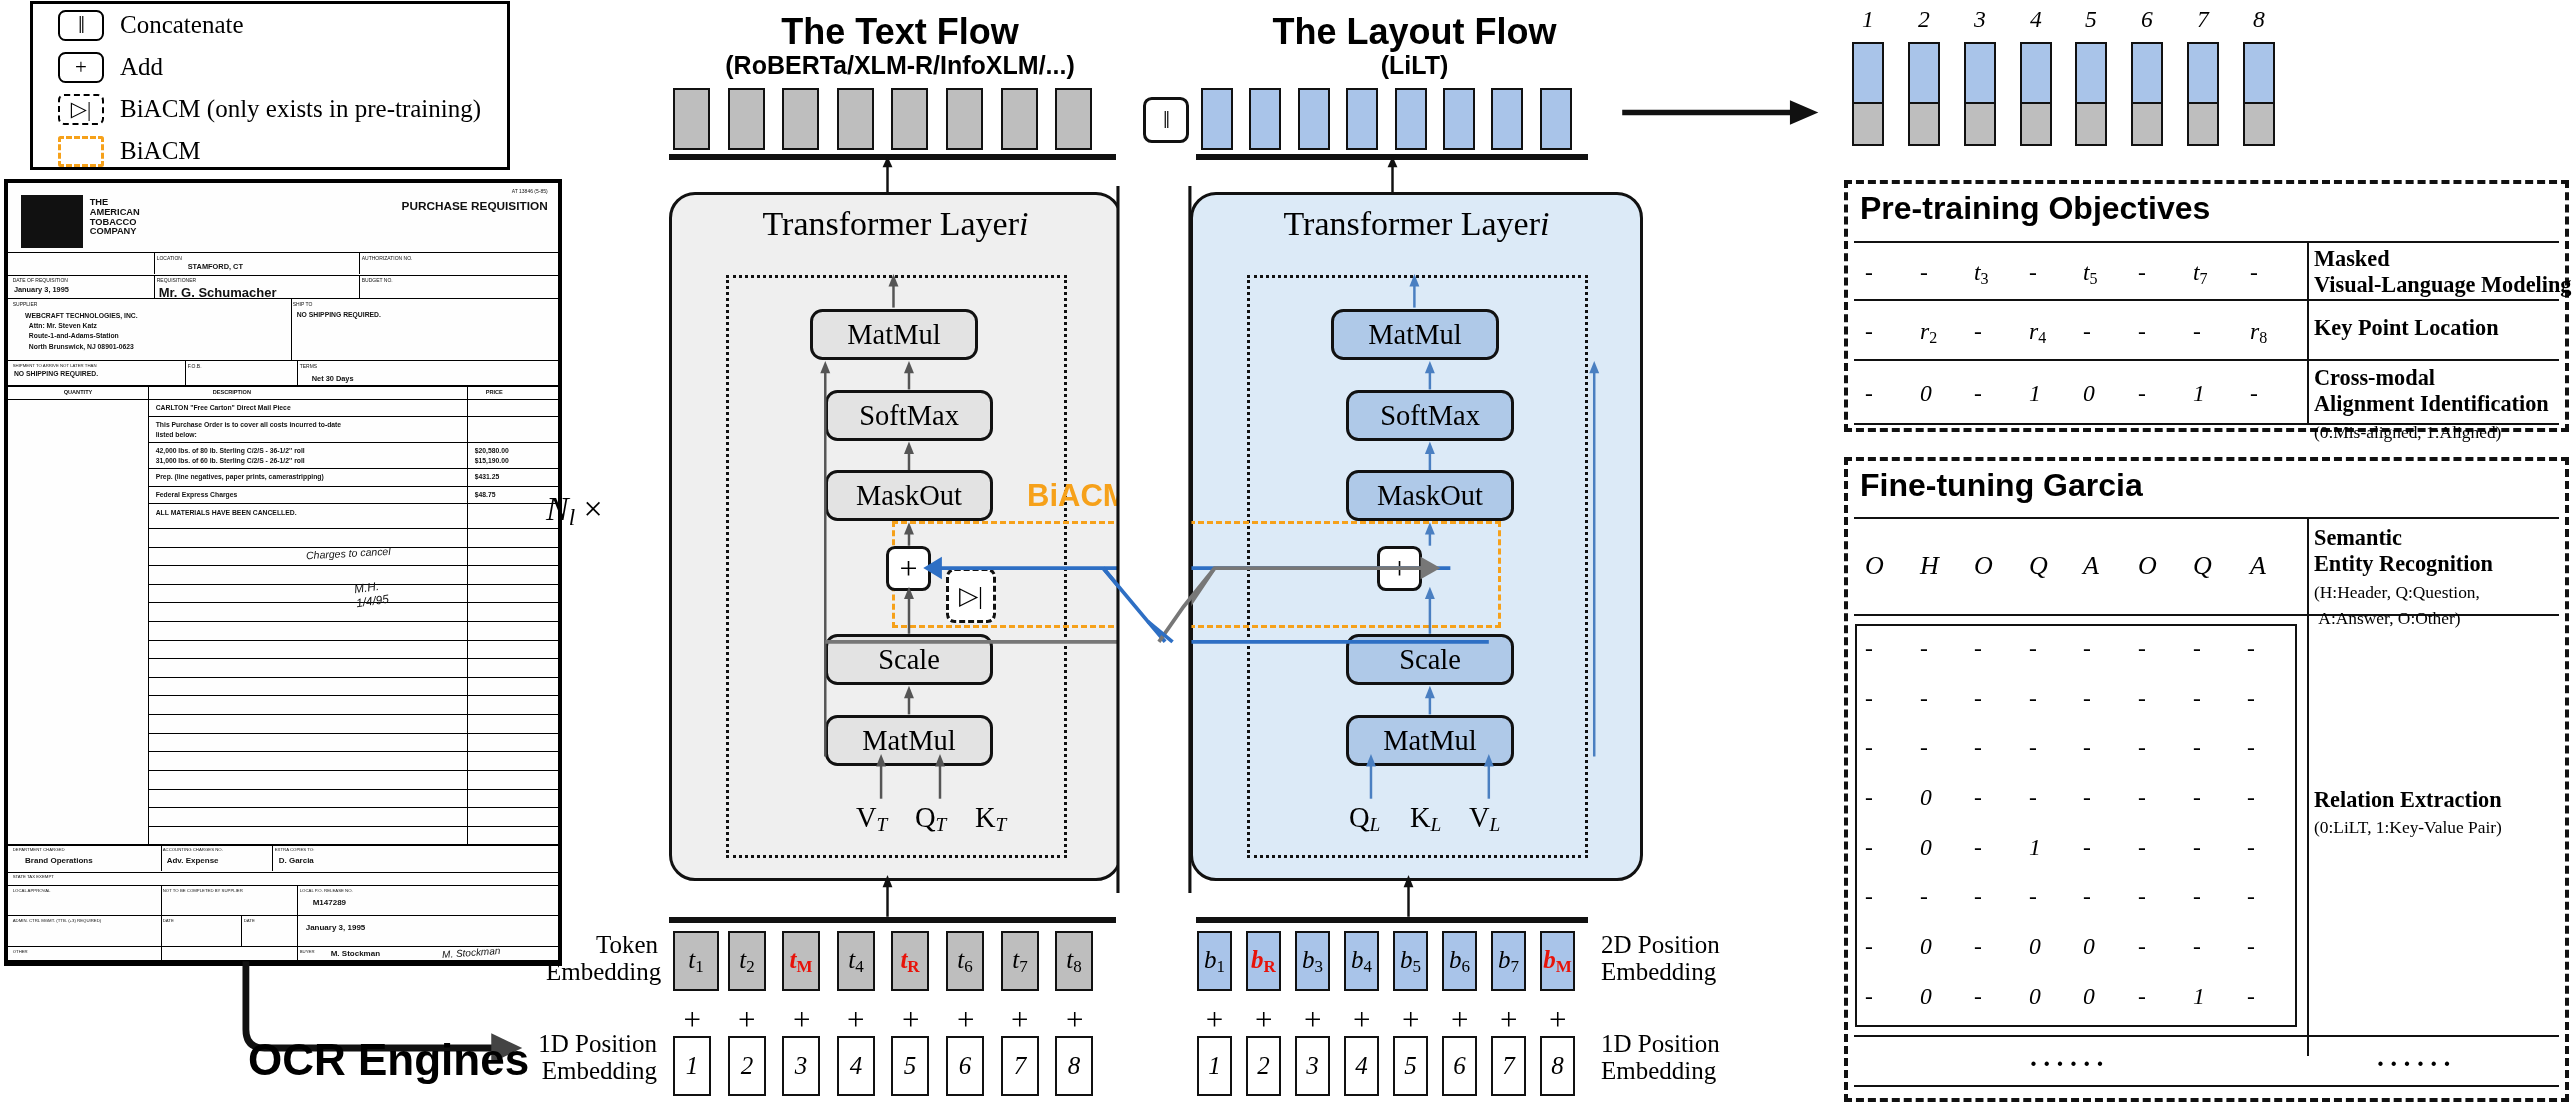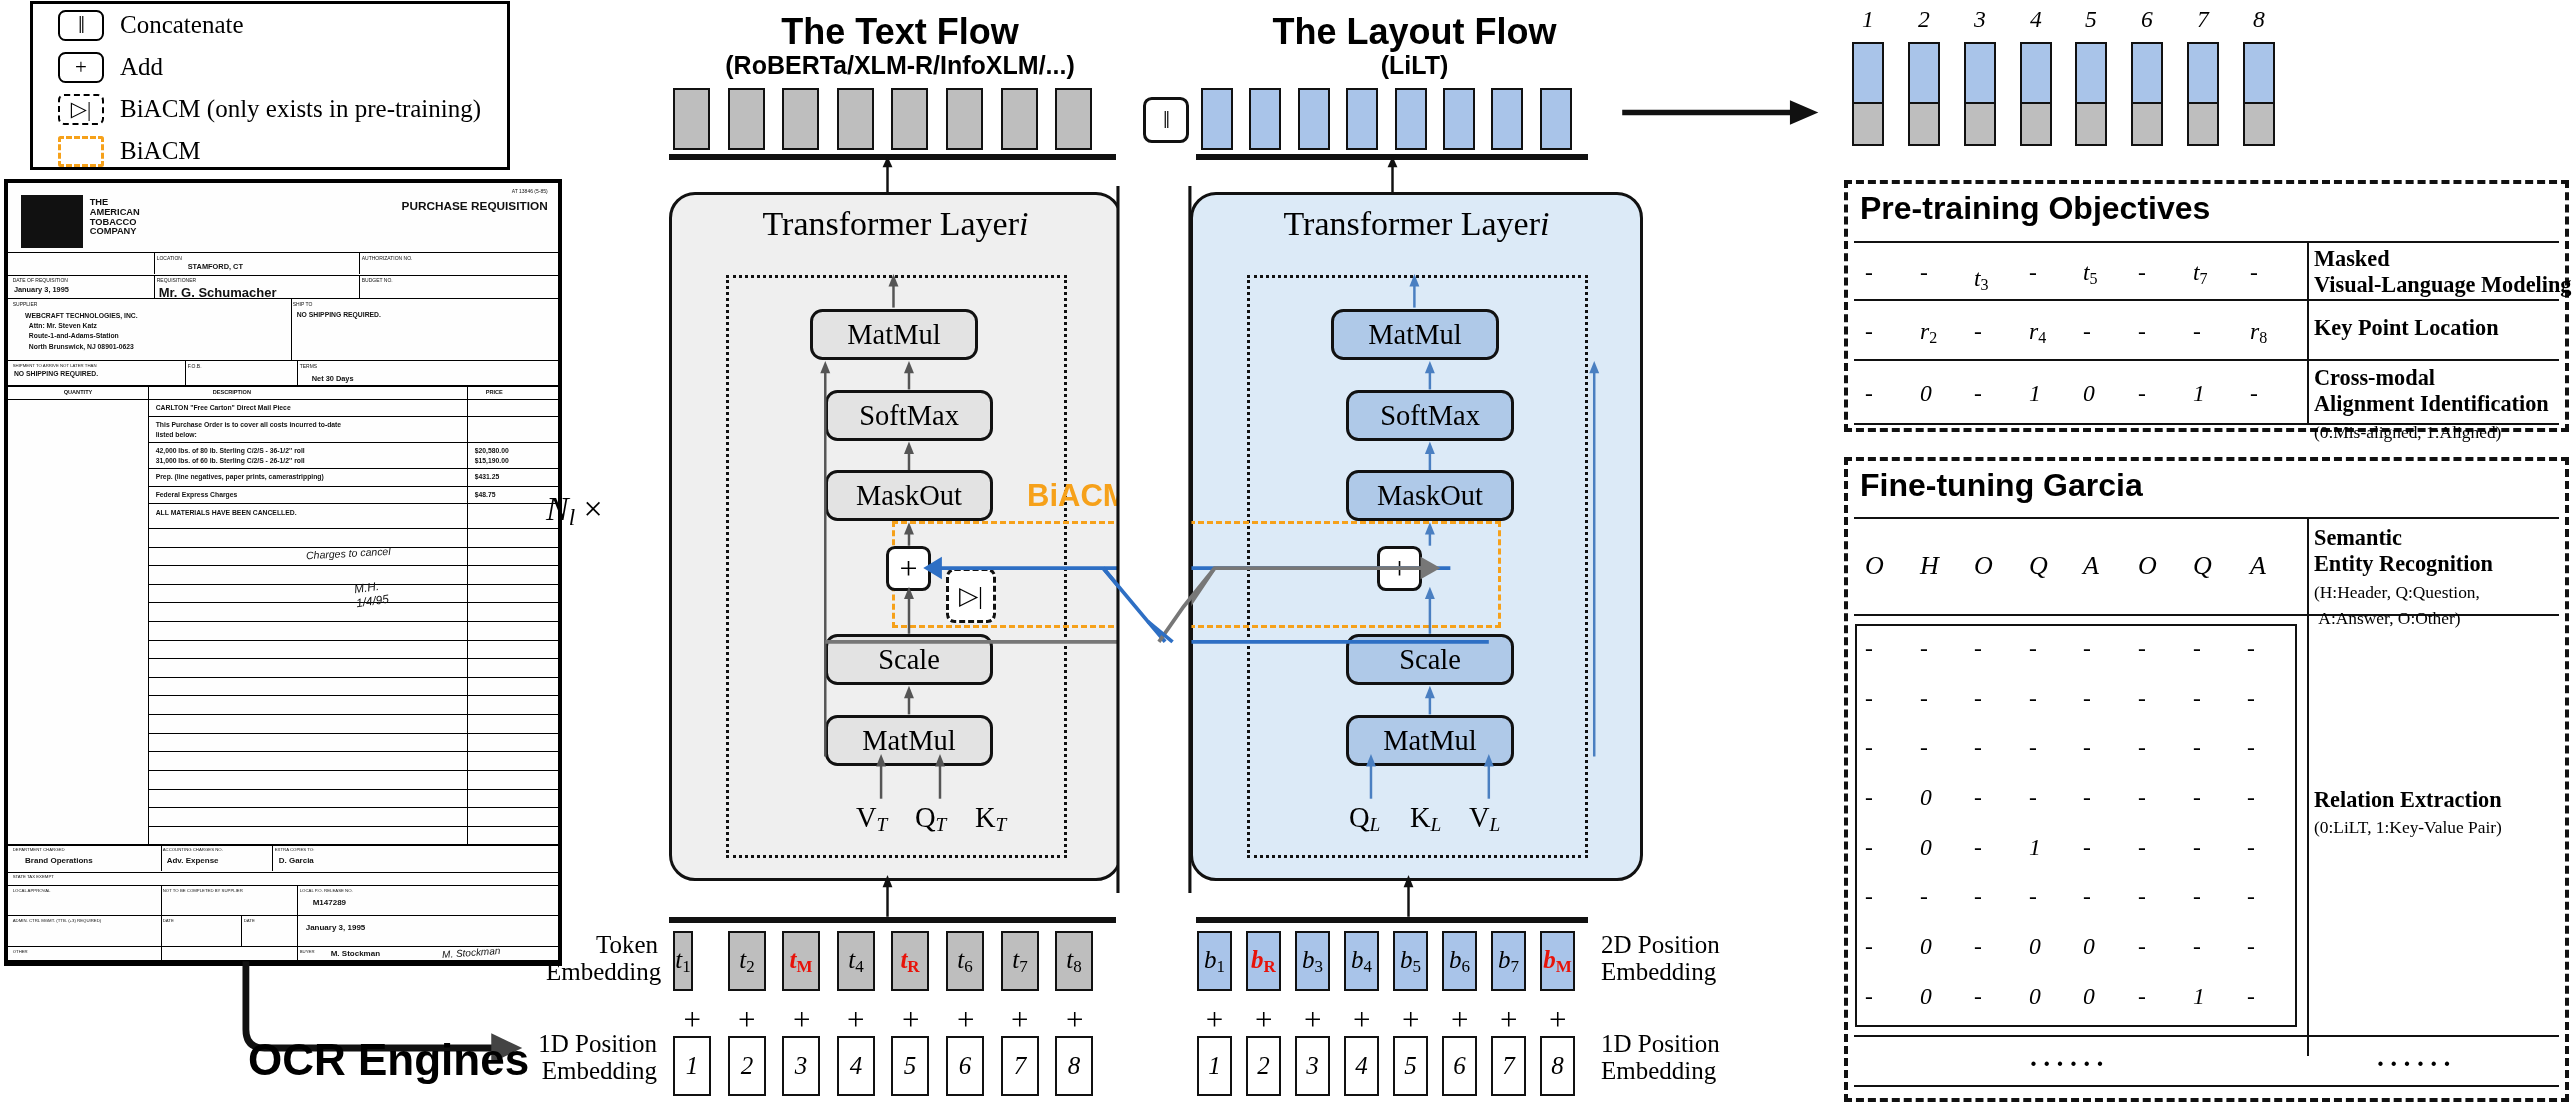--- a/index.html
+++ b/index.html
@@ -402,21 +402,21 @@
 </svg>
 <div class="abs" style="left:669px;top:917px;width:447px;height:5.6px;background:#111;"></div>
 <div class="abs" style="left:1196px;top:917px;width:392px;height:5.6px;background:#111;"></div>
 
 <div class="abs sideLbl" style="left:546px;top:931px;text-align:right;width:112px;">Token<br>Embedding</div>
 <div class="abs sideLbl" style="left:521px;top:1030px;text-align:right;width:136px;">1D Position<br>Embedding</div>
 <div class="abs sideLbl" style="left:1601px;top:931px;width:143px;">2D Position<br>Embedding</div>
 <div class="abs sideLbl" style="left:1601px;top:1030px;width:143px;">1D Position<br>Embedding</div>
 
 <div class="abs" id="text-token-row" style="left: 673px; top: 931px; position: absolute; width: 437px; height: 60px;">
-    <div class="abs chip chip-gray" style="left: 0px; top: 0px; width: 20px; height: 60px; display: flex; align-items: center; justify-content: center;">
+    <div class="abs chip chip-gray" style="left: 0px; top: 0px; width: 46px; height: 60px; display: flex; align-items: center; justify-content: center;">
       <span class="chip-lbl"><i>t</i><span class="sub">1</span></span>
     </div>
     <div class="abs chip chip-gray" style="left: 55px; top: 0px; width: 38px; height: 60px; display: flex; align-items: center; justify-content: center;">
       <span class="chip-lbl"><i>t</i><span class="sub">2</span></span>
     </div>
     <div class="abs chip chip-gray" style="left: 109px; top: 0px; width: 38px; height: 60px; display: flex; align-items: center; justify-content: center;">
       <span class="chip-lbl red"><i>t</i><span class="sub">M</span></span>
     </div>
     <div class="abs chip chip-gray" style="left: 164px; top: 0px; width: 38px; height: 60px; display: flex; align-items: center; justify-content: center;">
       <span class="chip-lbl"><i>t</i><span class="sub">4</span></span>
@@ -564,21 +564,21 @@
 <div class="abs dashpanel" style="left:1844px;top:180px;width:725px;height:252px;"></div>
 <div class="abs panel-hd" style="left:1860px;top:190px;">Pre-training Objectives</div>
 <div class="hl" style="left:1854px;top:241px;width:705px;"></div>
 <div class="vl" style="left:2307px;top:241px;height:184px;"></div>
 <div class="hl" style="left:1854px;top:299px;width:705px;"></div>
 <div class="hl" style="left:1854px;top:359px;width:705px;"></div>
 <div class="hl" style="left:1854px;top:423px;width:705px;"></div>
 <div class="abs" id="pt-rows">
     <div class="rt" style="left: 1865px; top: 259px;">-</div>
     <div class="rt" style="left: 1920px; top: 259px;">-</div>
-    <div class="rt" style="left: 1974px; top: 265px;"><i>t</i><span class="sub">3</span></div>
+    <div class="rt" style="left: 1974px; top: 259px;"><i>t</i><span class="sub">3</span></div>
     <div class="rt" style="left: 2029px; top: 259px;">-</div>
     <div class="rt" style="left: 2083px; top: 259px;"><i>t</i><span class="sub">5</span></div>
     <div class="rt" style="left: 2138px; top: 259px;">-</div>
     <div class="rt" style="left: 2193px; top: 259px;"><i>t</i><span class="sub">7</span></div>
     <div class="rt" style="left: 2250px; top: 259px;">-</div>
     <div class="rt" style="left: 1865px; top: 318px;">-</div>
     <div class="rt" style="left: 1920px; top: 318px;"><i>r</i><span class="sub">2</span></div>
     <div class="rt" style="left: 1974px; top: 318px;">-</div>
     <div class="rt" style="left: 2029px; top: 318px;"><i>r</i><span class="sub">4</span></div>
     <div class="rt" style="left: 2083px; top: 318px;">-</div>

